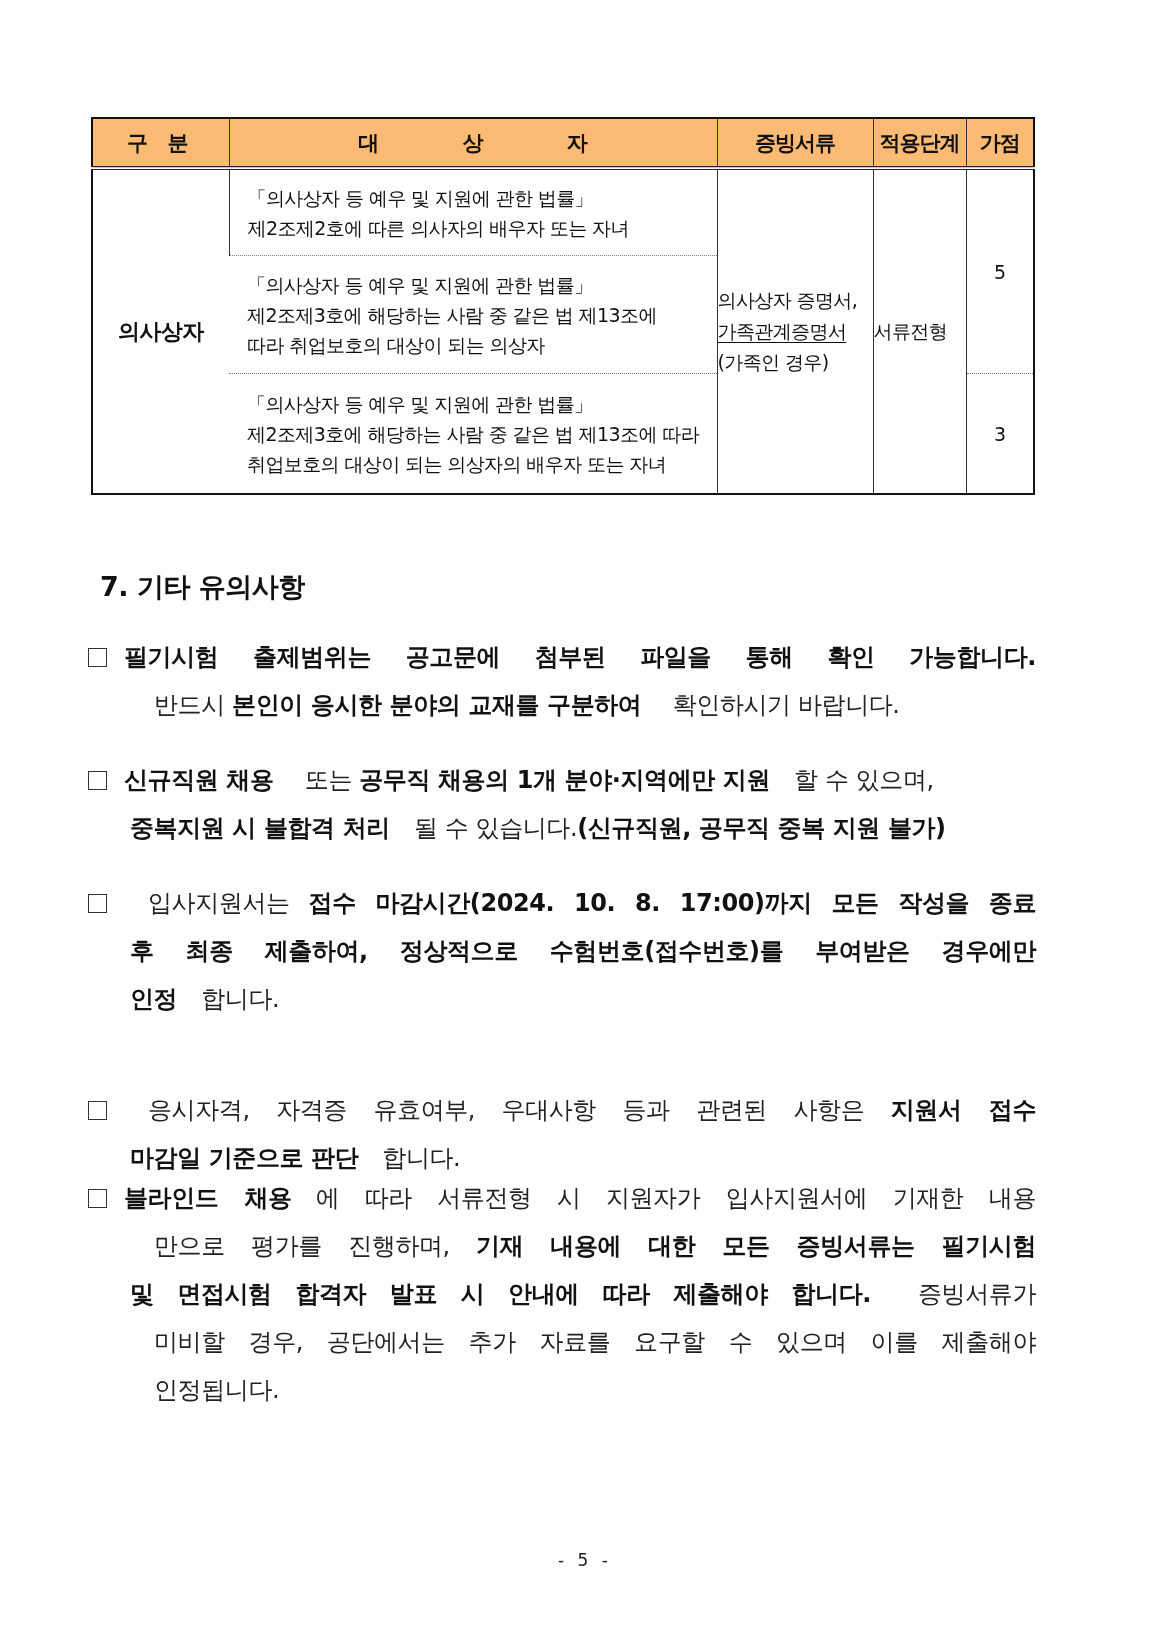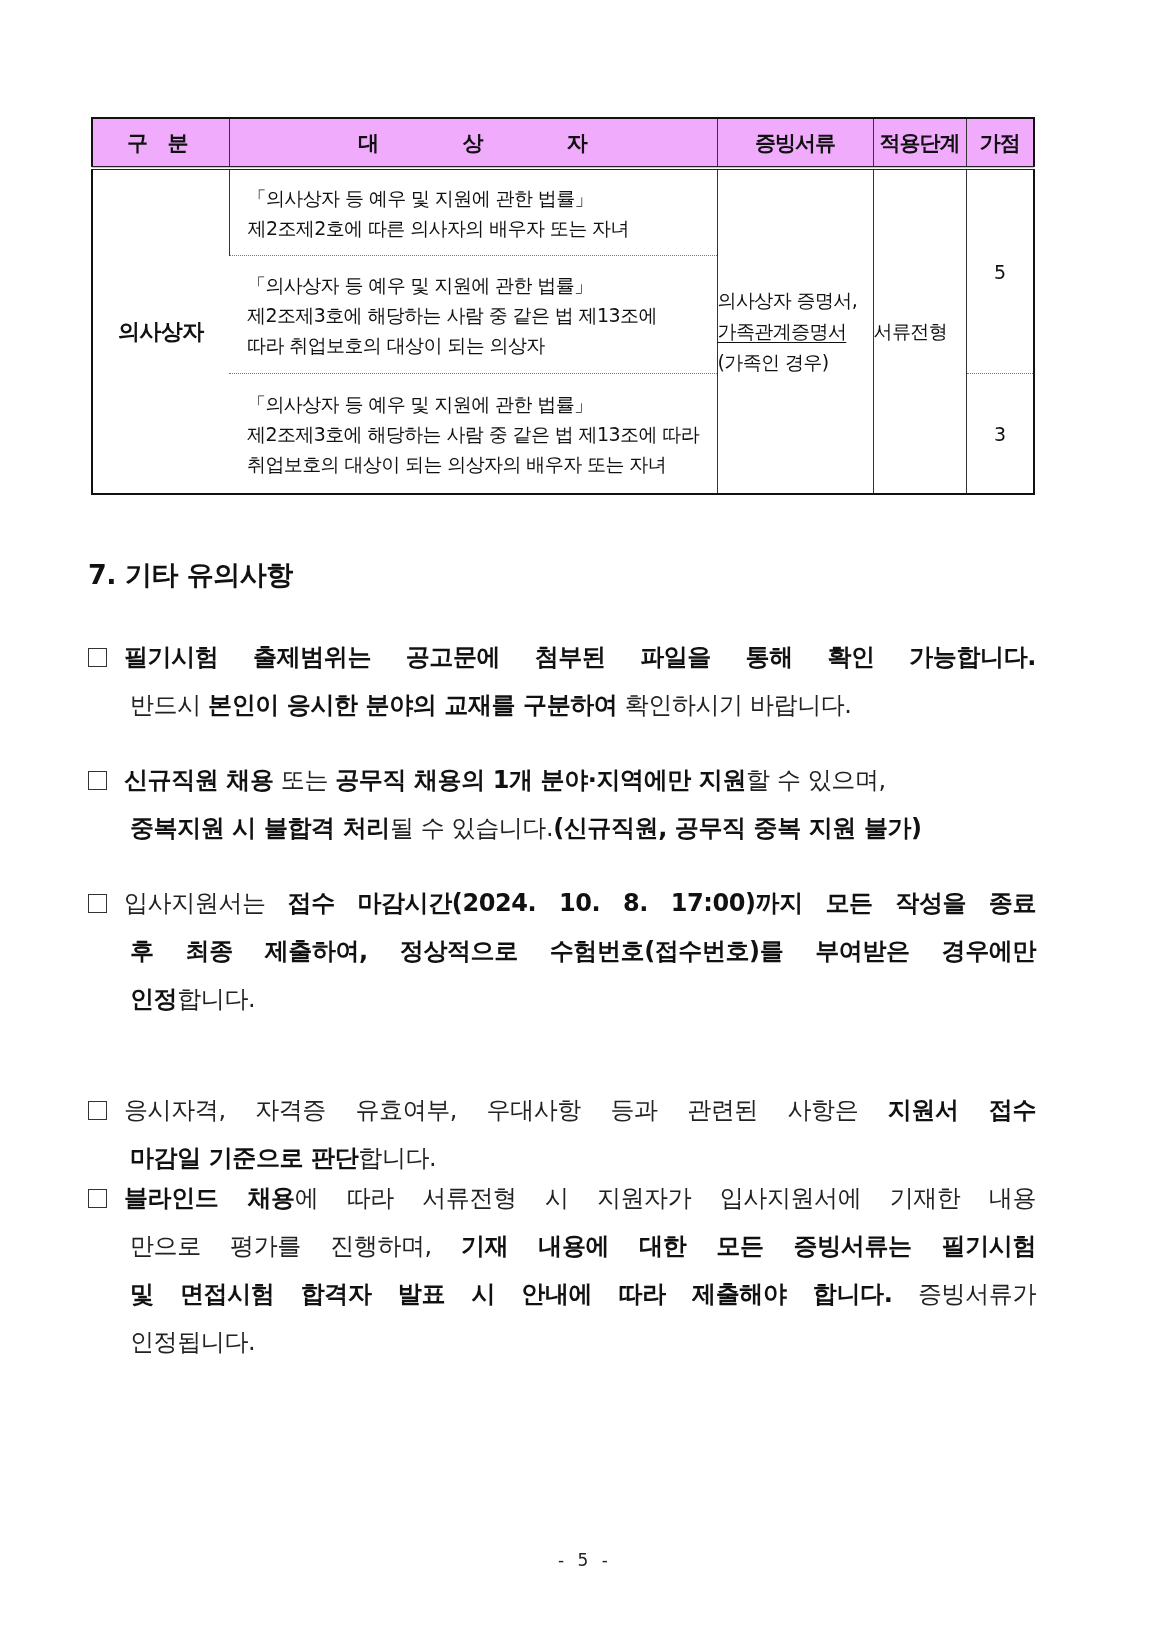--- a/index.html
+++ b/index.html
@@ -8,21 +8,21 @@
     font-family: "DejaVu Sans", "Liberation Sans", sans-serif; color: #111;
   }
   
   .tbl {
     position: absolute; left: 91px; top: 117px; width: 942px;
     border-collapse: collapse; table-layout: fixed;
     border: 2px solid #111;
   }
   .tbl th, .tbl td { padding: 0; vertical-align: middle; }
   .tbl th {
-    height: 47px; background: #f0abfc; font-size: 21px; font-weight: bold;
+    height: 47px; background: #fdba74; font-size: 21px; font-weight: bold;
     text-align: center; border-left: 1px solid #333; border-bottom: 4px double #222;
     letter-spacing: -1px;
   }
   .tbl th:first-child { border-left: none; }
   .tbl th.spaced { letter-spacing: 38px; padding-left: 38px; }
   .tbl th.spaced-sm { letter-spacing: 6px; }
   .tbl td { border-left: 1px solid #333; font-size: 19px; letter-spacing: -0.6px; }
   .tbl td:first-child { border-left: none; }
   .tbl td.cat { text-align: center; font-weight: bold; font-size: 22px; }
   .tbl td.target { padding-left: 18px; line-height: 30px; text-align: left; }
@@ -30,35 +30,35 @@
   .tbl tr.r2 td.target { height: 117px; }
   .tbl tr.r3 td.target { height: 119px; }
   .tbl td.dotted-bottom { border-bottom: 1px dotted #777; }
   .tbl td.center { line-height: 31px; }
   .tbl td.pts { text-align: center; font-size: 19px; }
   .u { text-decoration: underline; text-underline-offset: 4px; }
 
   
   .heading {
     position: absolute; left: 88px; top: 557px; font-size: 27px; font-weight: bold;
-    letter-spacing: -0.5px; margin: 0;
+    letter-spacing: -0.5px; margin: 12px;
   }
   .bullet {
     position: absolute; left: 88px; width: 948px; font-size: 24px;
     line-height: 48px; letter-spacing: -0.4px;
   }
   .bullet .line { display: block; white-space: nowrap; }
   .bullet .line.indent { padding-left: 42px; }
   .bullet .line.justify { text-align: justify; text-align-last: justify; white-space: normal; }
   .box {
     display: inline-block; width: 19px; height: 19px; border: 1.5px solid #333;
     vertical-align: -2px; margin-right: 17px; box-sizing: border-box;
   }
   .b { font-weight: bold; }
-  .n { font-weight: normal; color: #222; }
+  .n { font-weight: normal; color: #222; margin-left: 24px; }
   .pageno {
     position: absolute; top: 1550px; left: 0; width: 1170px; text-align: center;
     font-size: 17px; letter-spacing: 4px; color: #222;
   }
 </style>
 </head>
 <body>
 
 <table class="tbl">
   <colgroup>
@@ -130,16 +130,17 @@
 
 <div class="bullet" style="top:1086px">
   <span class="line justify"><span class="box"></span><span class="n">응시자격, 자격증 유효여부, 우대사항 등과 관련된 사항은 </span><span class="b">지원서 접수</span></span>
   <span class="line indent"><span class="b">마감일 기준으로 판단</span><span class="n">합니다.</span></span>
 </div>
 
 <div class="bullet" style="top:1174px">
   <span class="line justify"><span class="box"></span><span class="b">블라인드 채용</span><span class="n">에 따라 서류전형 시 지원자가 입사지원서에 기재한 내용</span></span>
   <span class="line indent justify"><span class="n">만으로 평가를 진행하며, </span><span class="b">기재 내용에 대한 모든 증빙서류는 필기시험</span></span>
   <span class="line indent justify"><span class="b">및 면접시험 합격자 발표 시 안내에 따라 제출해야 합니다.</span><span class="n"> 증빙서류가</span></span>
+  <span class="line indent justify n">미비할 경우, 공단에서는 추가 자료를 요구할 수 있으며 이를 제출해야</span>
   <span class="line indent n">인정됩니다.</span>
 </div>
 
 <div class="pageno">- 5 -</div>
 
 </body></html>

